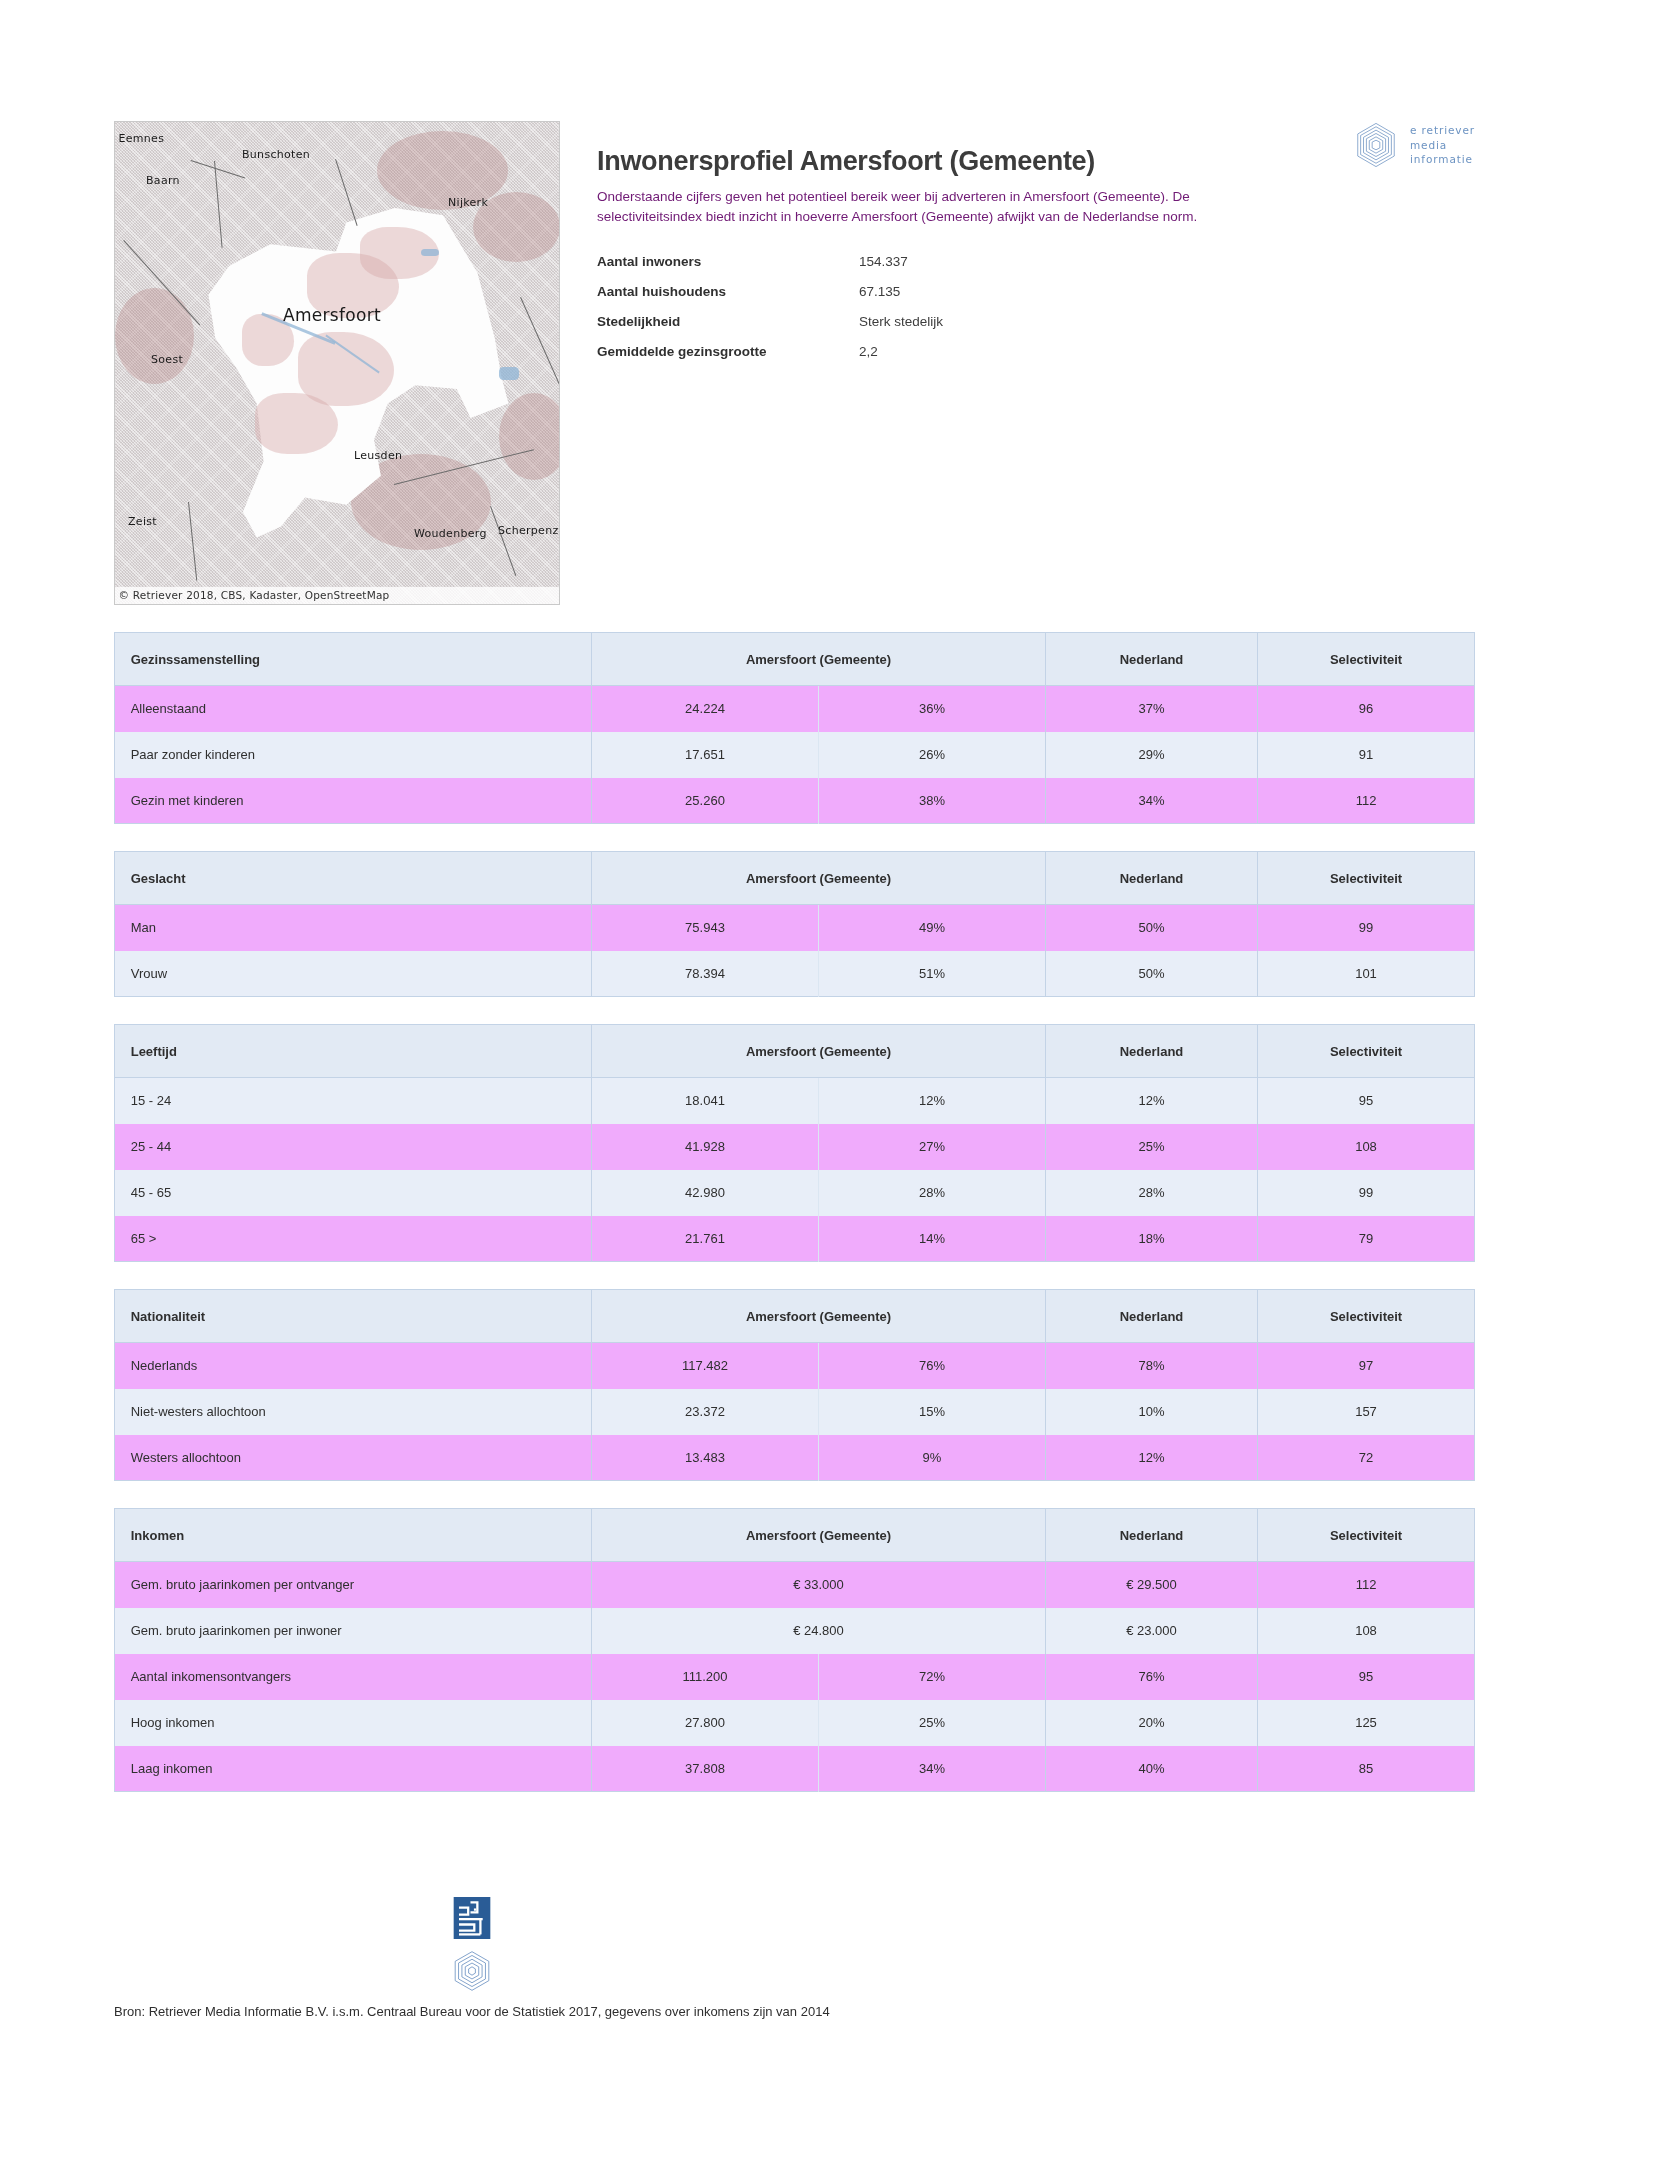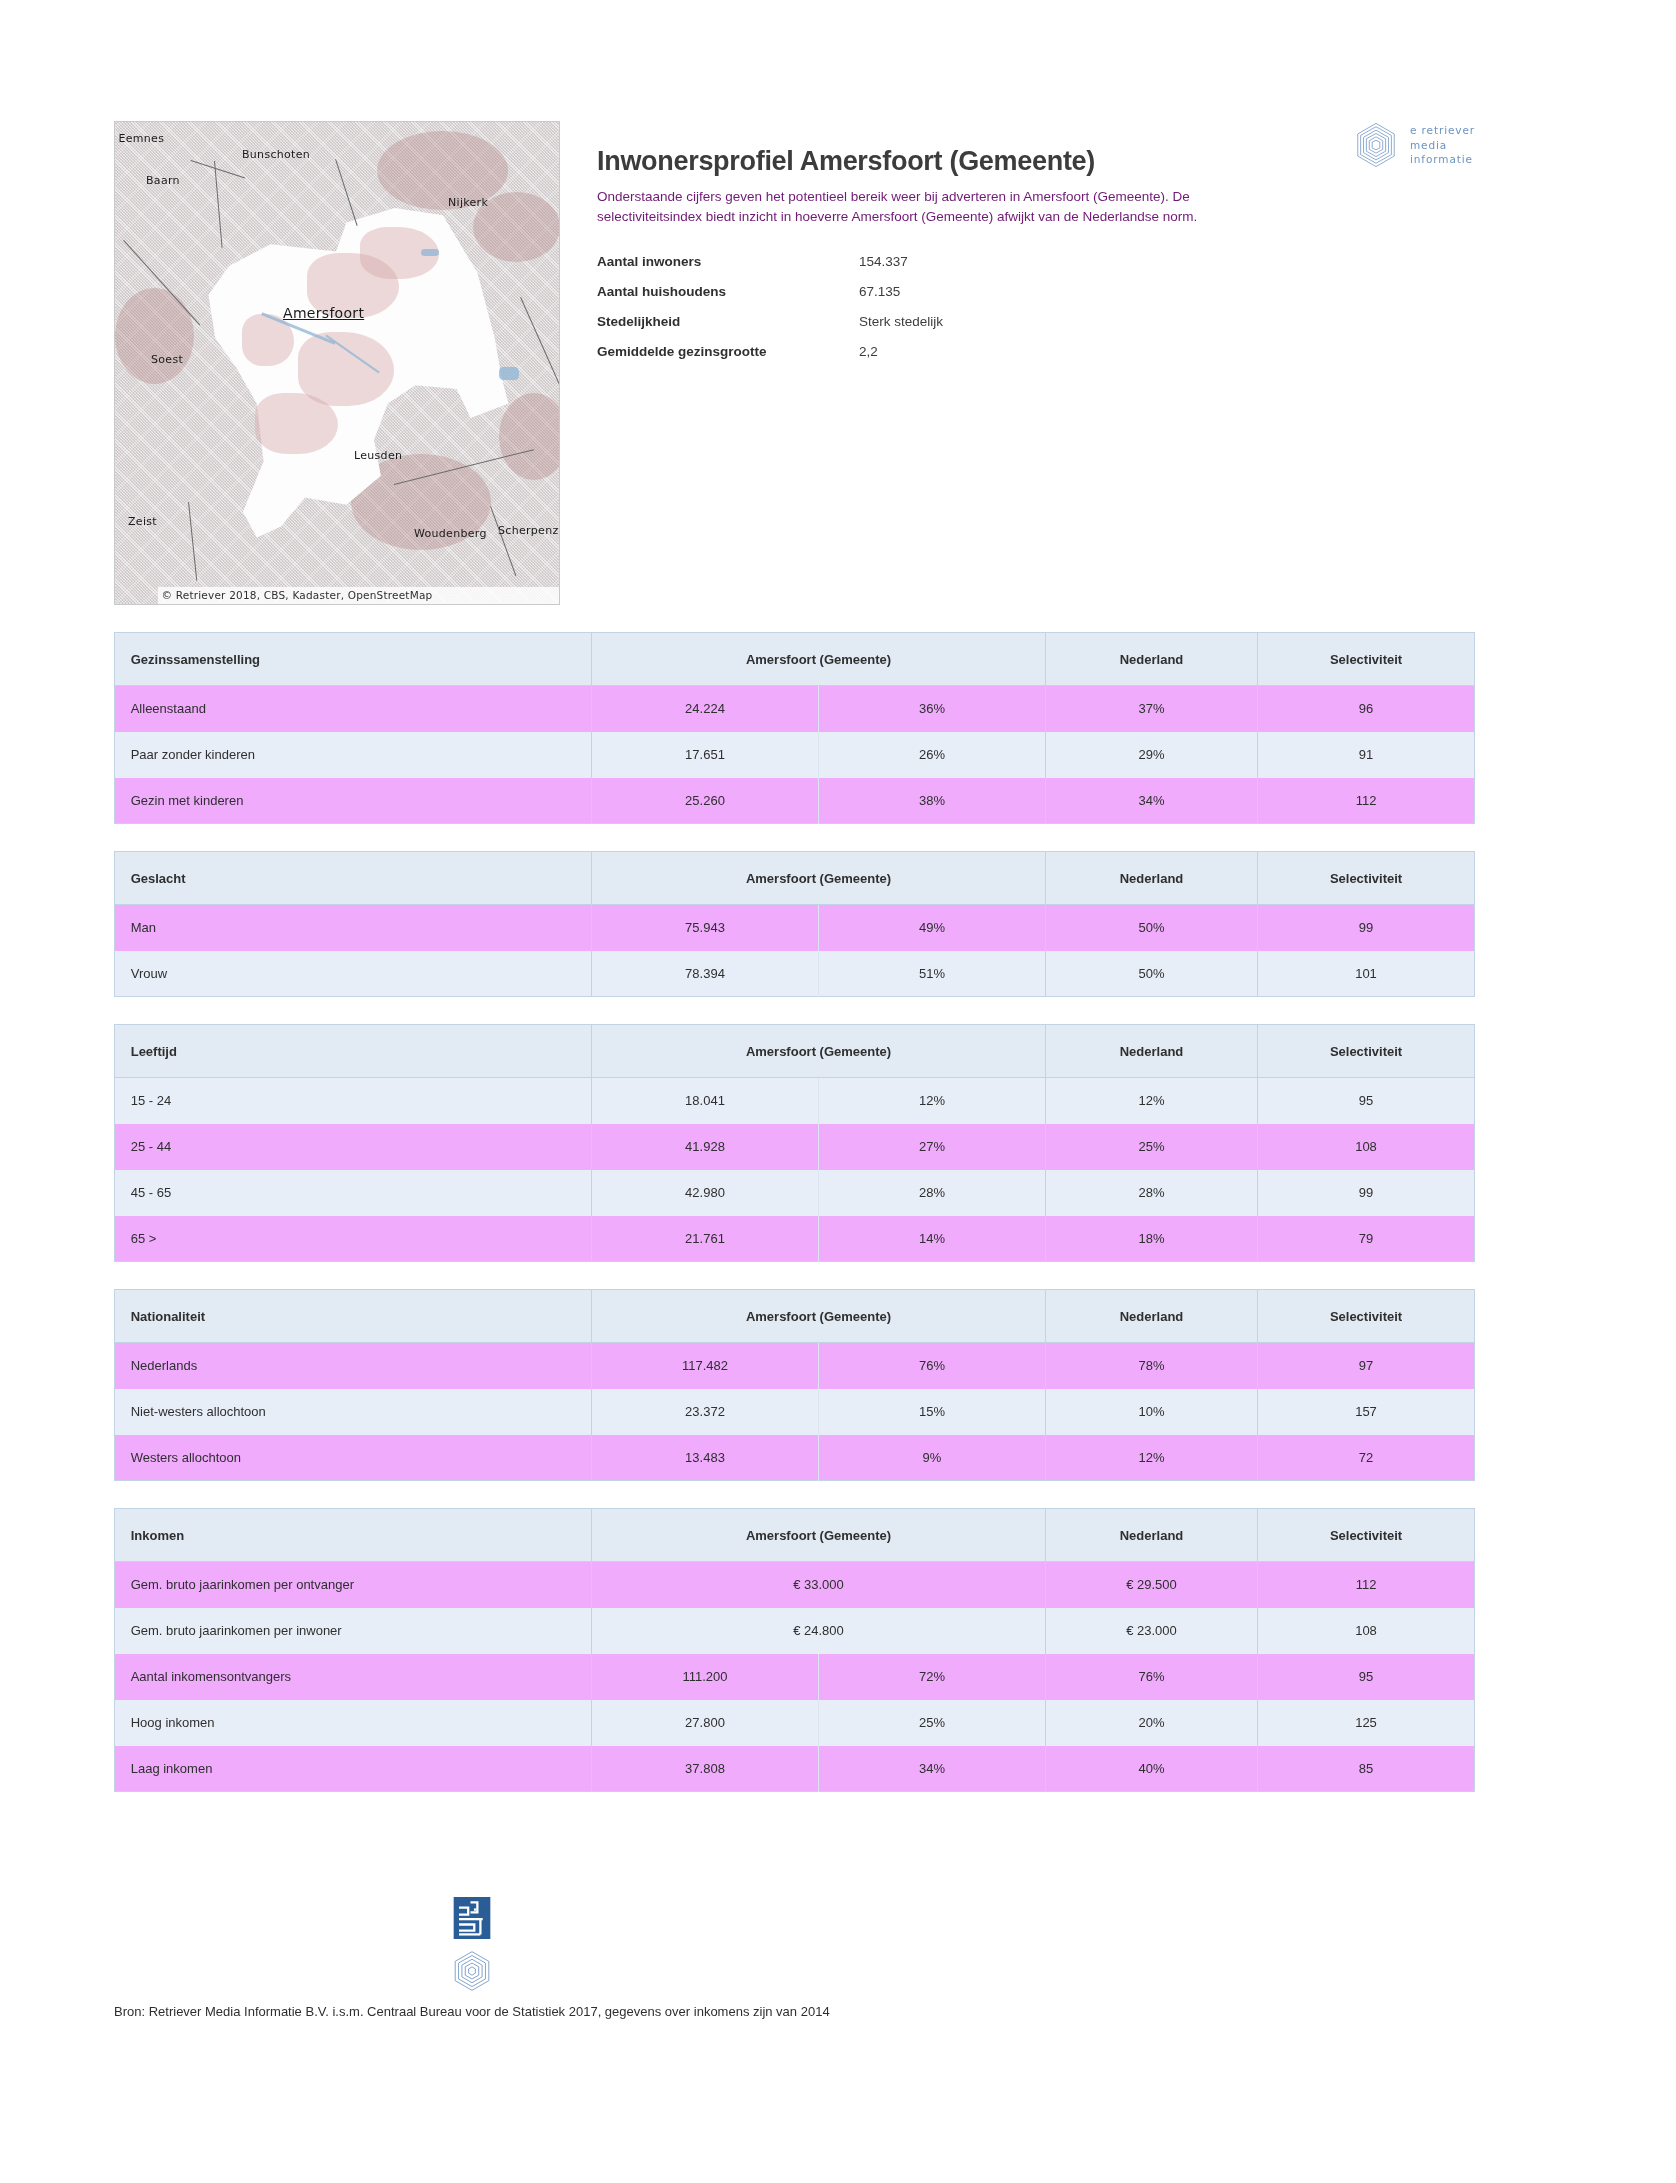--- a/index.html
+++ b/index.html
@@ -31,24 +31,24 @@
       97% 55%, 99% 62%, 88% 66%, 84% 58%, 72% 57%, 64% 62%, 60% 72%, 62% 82%,
       52% 90%, 40% 88%, 33% 96%, 26% 99%, 22% 92%, 28% 78%, 26% 62%, 20% 52%,
       14% 44%, 12% 32%
     );
   }
   .muni-shade{position:absolute;background:rgba(214,170,170,.45);border-radius:40% 60% 55% 45%;}
   .muni-water{position:absolute;background:#8fb4d6;opacity:.75;}
   .map-border{position:absolute;border-top:0.9px solid #6b6b6b;transform-origin:left top;}
   .map-label{position:absolute;font-size:11px;color:#1a1a1a;letter-spacing:0.3px;
     font-family:"DejaVu Sans",sans-serif;white-space:nowrap;}
-  .map-label.big{font-size:14px;text-decoration:underline;}
+  .map-label.big{font-size:17px;}
   .map-attr{position:absolute;left:0;bottom:0;width:100%;
     background:rgba(255,255,255,.80);font-size:10.5px;color:#303030;
-    font-family:"DejaVu Sans",sans-serif;padding:2.2px 0 2.6px 3.5px;box-sizing:border-box;letter-spacing:0.2px;margin-left:43px;}
+    font-family:"DejaVu Sans",sans-serif;padding:2.2px 0 2.6px 3.5px;box-sizing:border-box;letter-spacing:0.2px;}
 
   .header-right{position:absolute;left:483px;top:0;width:878px;}
   .doc-title{font-size:27px;font-weight:bold;color:#3c3c3c;letter-spacing:-0.3px;
     margin:27px 0 0 0;line-height:1;}
   .intro{margin-top:12px;font-size:13.5px;line-height:1.5;color:#701a75;max-width:655px;}
 
   .stats{margin-top:26px;}
   .stat-row{display:flex;align-items:baseline;margin-bottom:15.3px;}
   .stat-label{font-weight:bold;font-size:13.5px;color:#303030;width:262px;flex:0 0 262px;}
   .stat-value{font-size:13.5px;color:#3d3d3d;}

